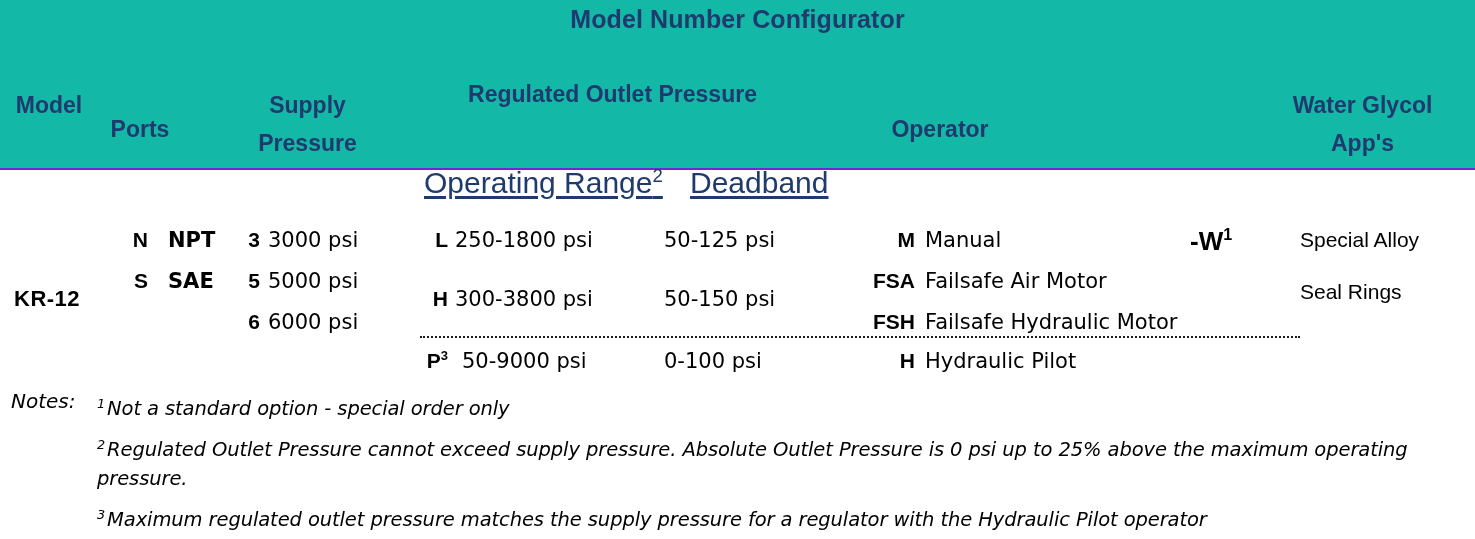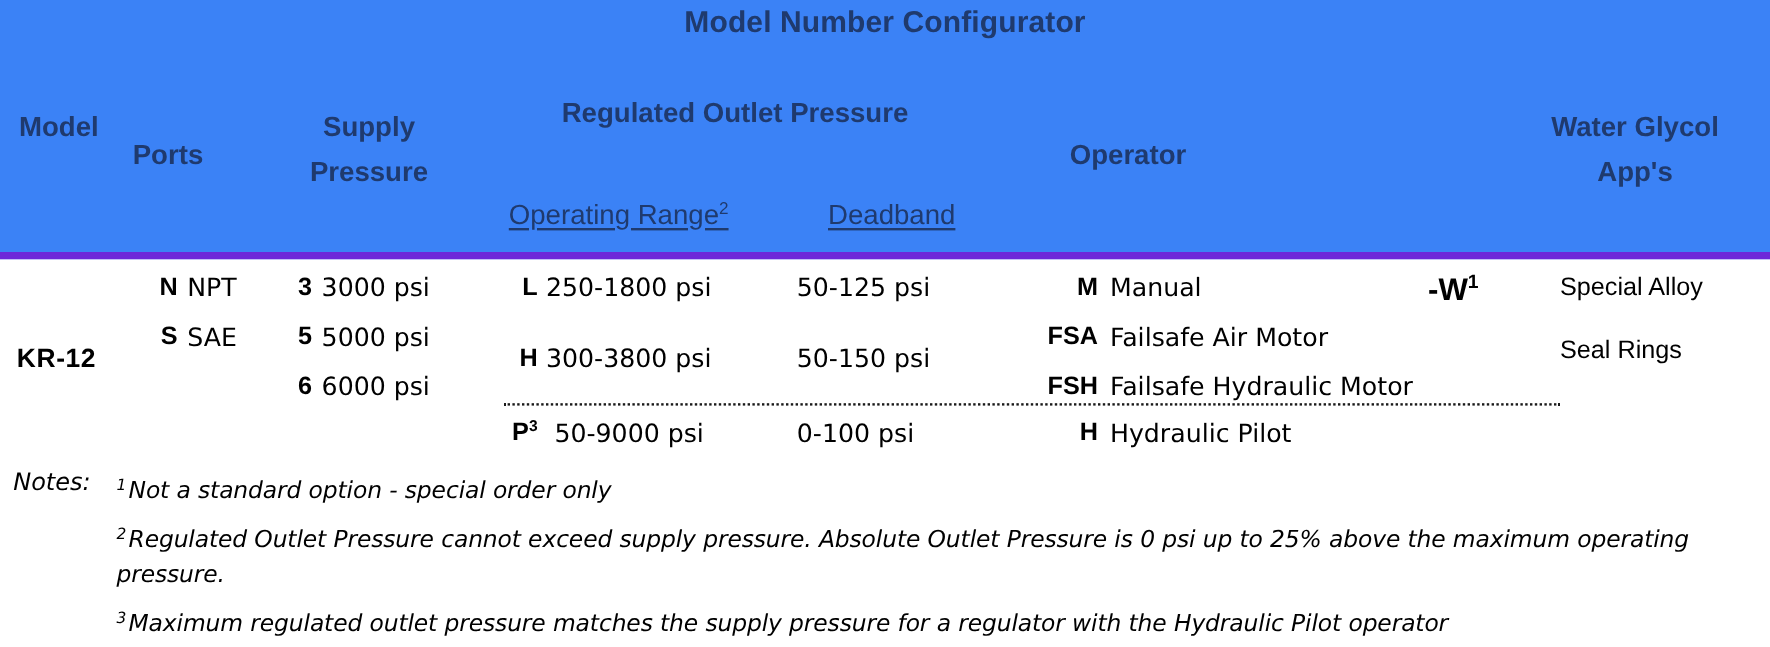--- a/index.html
+++ b/index.html
@@ -21,23 +21,23 @@
     width: 1475px;
     height: 539px;
   }
 
   
   .header {
     position: absolute;
     left: 0;
     top: 0;
     width: 1475px;
-    height: 216px;
-    background: #3b82f6;
-    border-bottom: 6px solid #6d28d9;
+    height: 170px;
+    background: #14b8a6;
+    border-bottom: 2px solid #6d28d9;
     box-sizing: border-box;
   }
 
   .title {
     position: absolute;
     left: 0;
     top: 5px;
     width: 1475px;
     text-align: center;
     font-size: 25px;
@@ -58,21 +58,21 @@
   .h-basic-model { left: 0px;    top: 86px;  width: 98px; }
   .h-ports       { left: 95px;   top: 110px; width: 90px; }
   .h-supply      { left: 230px;  top: 86px;  width: 155px; }
   .h-rop         { left: 415px;  top: 75px;  width: 395px; }
   .h-operator    { left: 855px;  top: 110px; width: 170px; }
   .h-wg          { left: 1260px; top: 86px;  width: 205px; }
 
   .h-sub {
     position: absolute;
     color: #1f3a6e;
-    font-size: 23px;
+    font-size: 30px;
     font-weight: normal;
     text-decoration: underline;
     text-underline-offset: 3px;
     text-align: right;
   }
   .h-oprange  { left: 424px; top: 166px; }
   .h-deadband { left: 666px; top: 166px; margin-left: 24px; }
 
   .sup {
     font-size: 0.62em;
@@ -100,21 +100,21 @@
     font-weight: bold;
     font-family: "Liberation Sans", sans-serif;
   }
 
   
   .bm { left: 14px; top: 68px; font-weight: bold; font-size: 22px;
         font-family: "Liberation Sans", sans-serif; letter-spacing: 0.5px; }
 
   
   .ports-code { position:absolute; width: 30px; text-align: right; left: 118px; }
-  .ports-val  { position:absolute; left: 156px; }
+  .ports-val  { position:absolute; left: 168px; font-weight: bold; }
 
   
   .sup-code { position:absolute; width: 20px; text-align: right; left: 240px; }
   .sup-val  { position:absolute; left: 268px; }
 
   
   .or-code { position:absolute; width: 28px; text-align: right; left: 420px; }
   .or-val  { position:absolute; left: 455px; }
 
   

